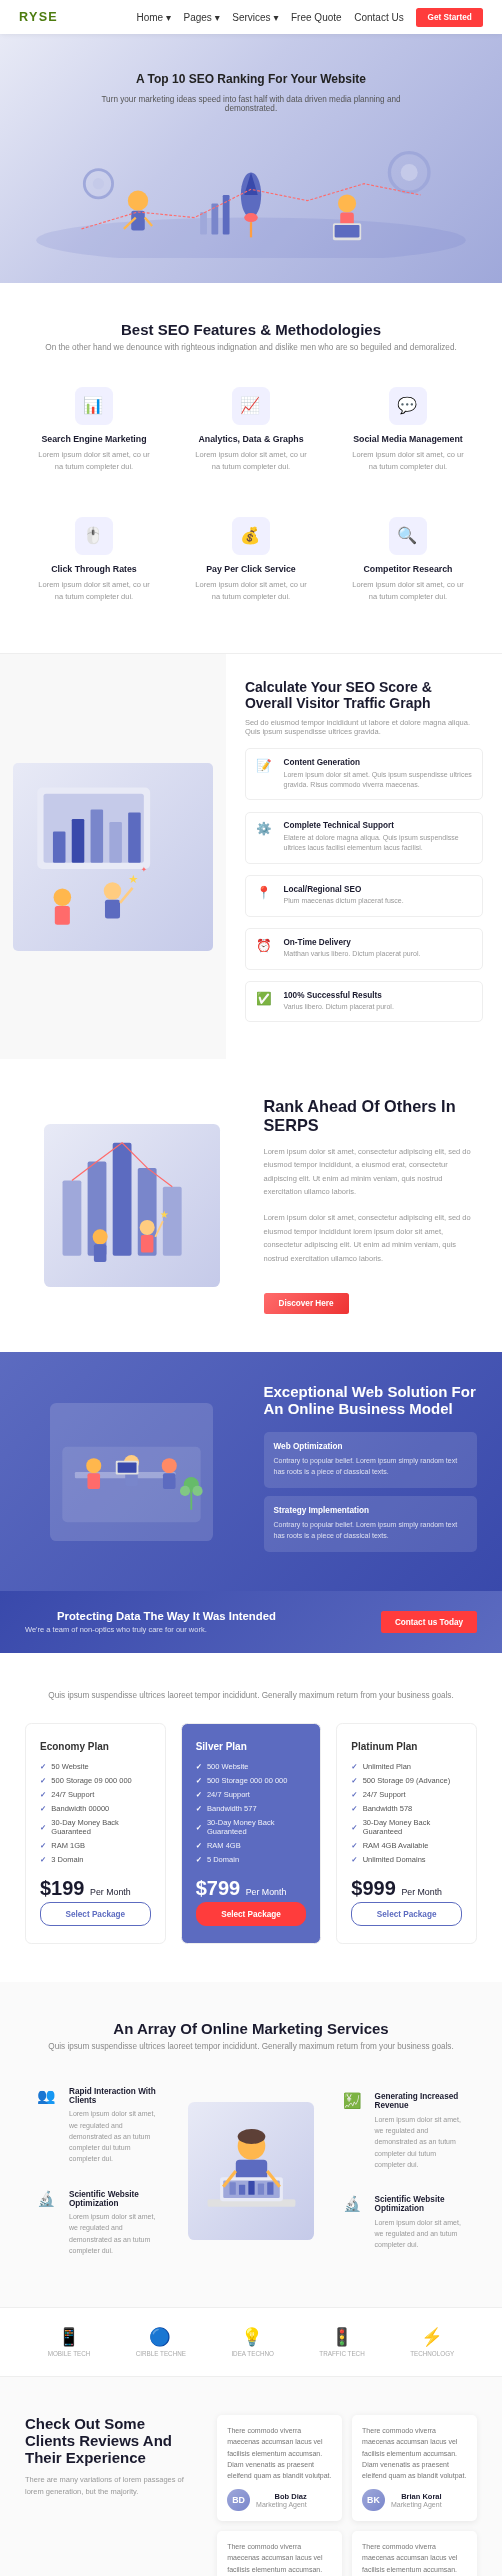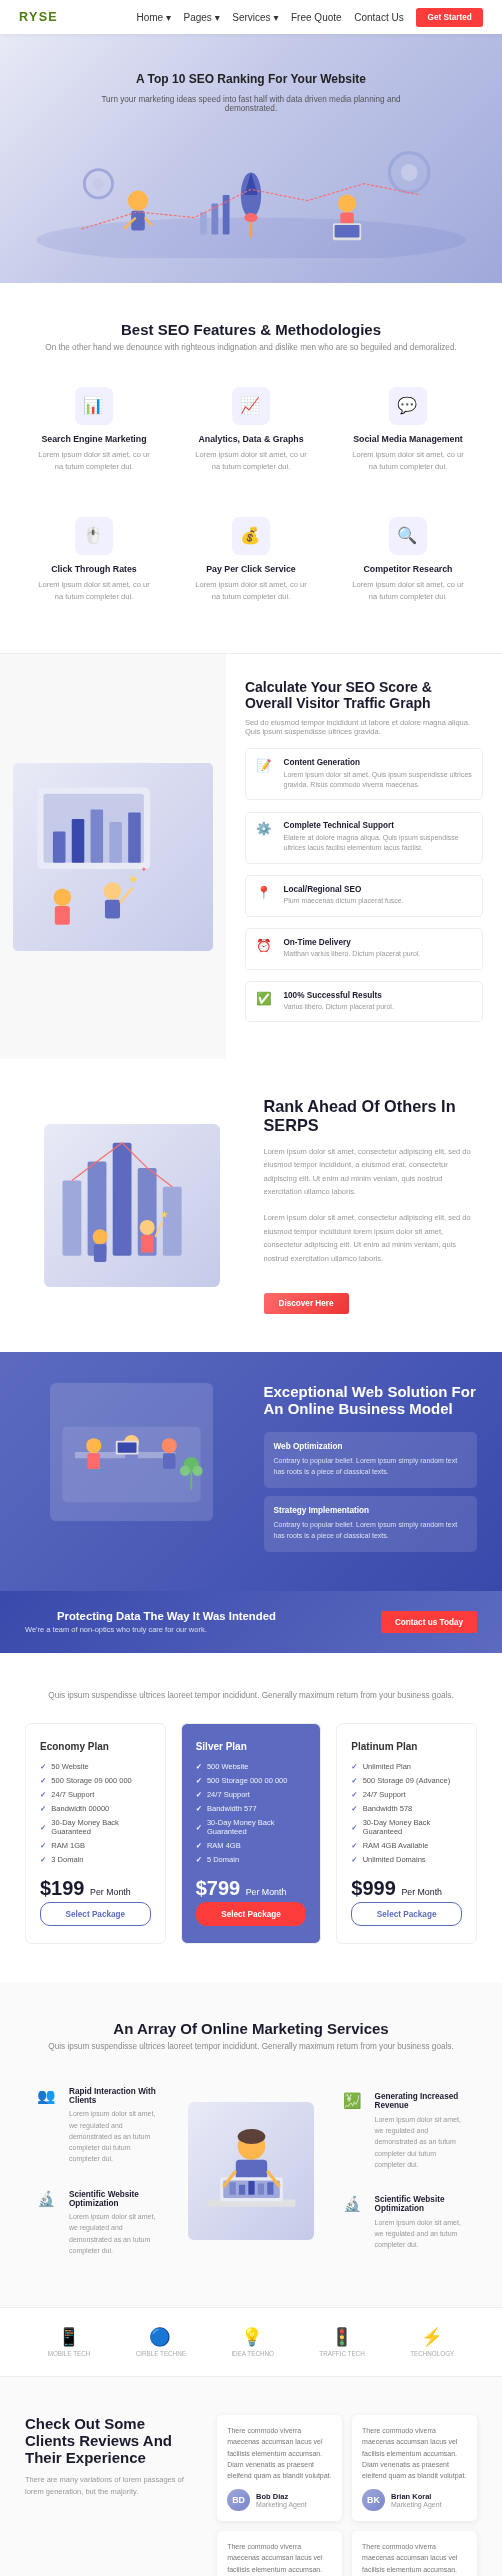--- a/index.html
+++ b/index.html
@@ -55,21 +55,21 @@
     
     .rank-section { display: flex; padding: 38px 25px; gap: 25px; align-items: center; background: #fff; }
     .rank-left { flex: 1; }
     .rank-left h2 { font-size: 16.3px; font-weight: 800; color: #1a1a2e; margin-bottom: 10px; }
     .rank-left p { font-size: 7.5px; color: #999; line-height: 1.8; margin-bottom: 12.6px; }
     .rank-btn { background: linear-gradient(135deg, #ff6b6b, #ee3333); color: #fff; padding: 6.3px 15px; border-radius: 2.5px; font-size: 8.2px; font-weight: 600; border: none; cursor: pointer; }
     .rank-right { flex: 1; display: flex; align-items: center; justify-content: center; }
     .rank-illustration { width: 176px; height: 163px; background: linear-gradient(135deg, #e8eaf6, #c5cae9); border-radius: 6.3px; display: flex; align-items: center; justify-content: center; font-size: 38px; }
 
     
-    .business-section { background: linear-gradient(135deg, #5c6bc0, #3949ab); padding: 31px 25px; display: flex; gap: 25px; align-items: flex-start; }
+    .business-section { background: linear-gradient(135deg, #5c6bc0, #3949ab); padding: 31px 25px; display: flex; gap: 25px; align-items: center; }
     .business-left { flex: 1; display: flex; align-items: center; justify-content: center; }
     .business-illustration { width: 163px; height: 138px; background: rgba(255,255,255,0.15); border-radius: 6.3px; display: flex; align-items: center; justify-content: center; font-size: 38px; }
     .business-right { flex: 1; color: #fff; }
     .business-right h2 { font-size: 15px; font-weight: 800; margin-bottom: 15px; }
     .business-card { background: rgba(255,255,255,0.12); border-radius: 5px; padding: 10px; margin-bottom: 8.8px; }
     .business-card h5 { font-size: 8.2px; font-weight: 700; margin-bottom: 3.8px; }
     .business-card p { font-size: 7px; color: rgba(255,255,255,0.8); line-height: 1.6; }
 
     
     .protect-section { background: linear-gradient(135deg, #3949ab, #5c6bc0); padding: 19px 25px; display: flex; align-items: center; justify-content: space-between; }
@@ -108,21 +108,21 @@
 
     
     .testimonials-section { padding: 38px 25px; background: #fafafa; }
     .testimonials-layout { display: flex; gap: 19px; }
     .testimonials-left { flex: 1; }
     .testimonials-left h2 { font-size: 15px; font-weight: 800; color: #1a1a2e; margin-bottom: 6.3px; }
     .testimonials-left p { font-size: 7.5px; color: #999; line-height: 1.6; }
     .testimonials-right { flex: 1.5; display: grid; grid-template-columns: 1fr 1fr; gap: 10px; }
     .testimonial-card { background: #fff; border-radius: 5px; padding: 10px; box-shadow: 0 1.3px 6.3px rgba(0,0,0,0.07); }
     .testimonial-text { font-size: 7px; color: #777; line-height: 1.6; margin-bottom: 7.5px; }
-    .testimonial-author { display: flex; align-items: center; gap: 6.3px; }
+    .testimonial-author { display: flex; align-items: center; gap: 6.3px; text-align: right; }
     .testimonial-avatar { width: 22.6px; height: 22.6px; border-radius: 50%; background: linear-gradient(135deg, #9fa8da, #7986cb); display: flex; align-items: center; justify-content: center; color: #fff; font-size: 8.8px; font-weight: 700; }
     .testimonial-name { font-size: 7.5px; font-weight: 700; color: #1a1a2e; }
     .testimonial-role { font-size: 7px; color: #999; }
 
     .divider { border: none; border-top: 0.6px solid #eee; margin: 0; }
   </style>
 </head>
 <body>
 
 <nav>

